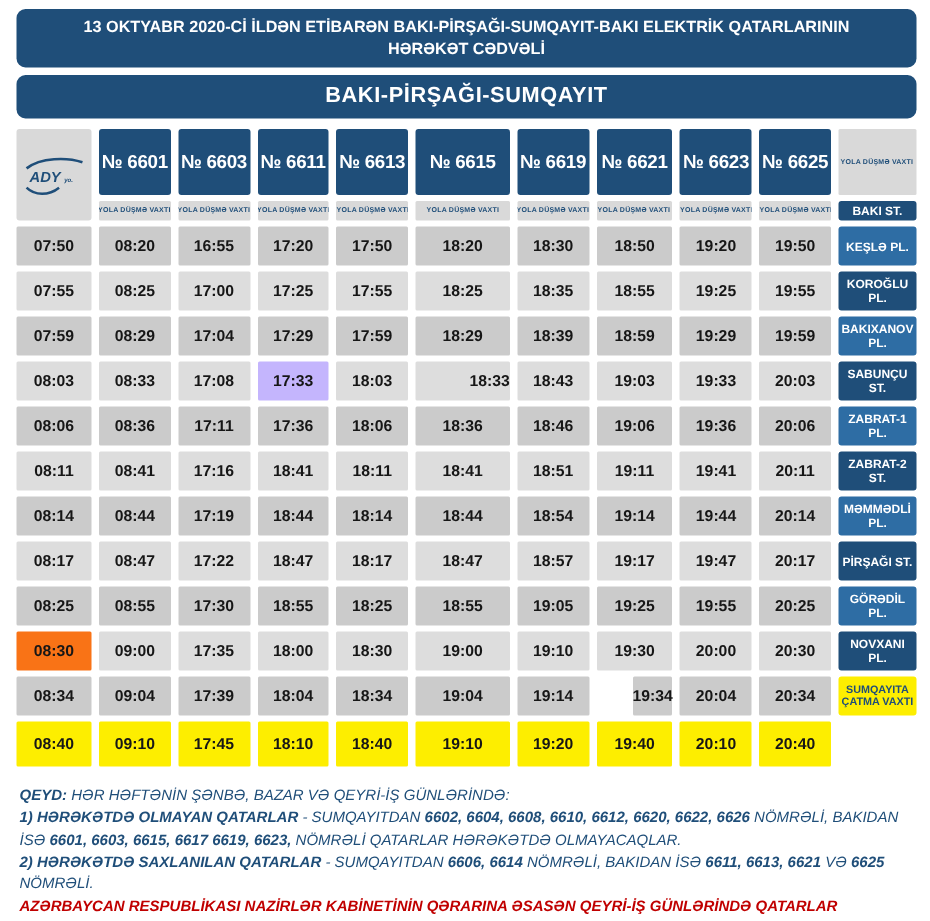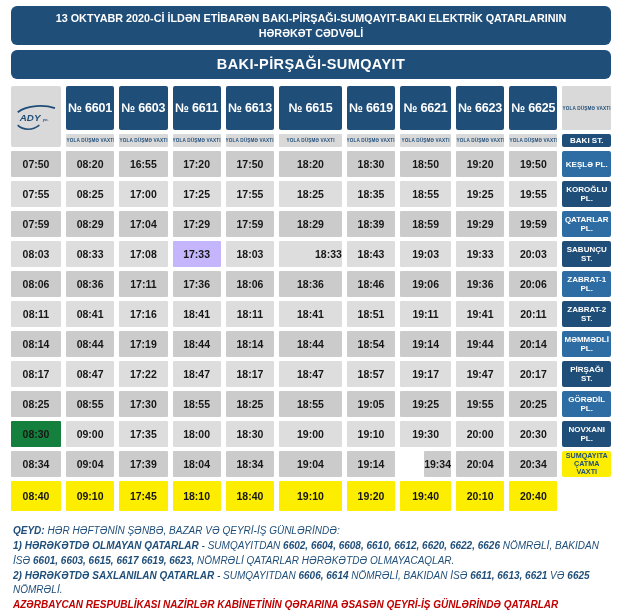--- a/index.html
+++ b/index.html
@@ -146,21 +146,21 @@
       <div class="time" style="background: rgb(203, 203, 203);">07:59</div>
       <div class="time" style="background: rgb(203, 203, 203);">08:29</div>
       <div class="time" style="background: rgb(203, 203, 203);">17:04</div>
       <div class="time" style="background: rgb(203, 203, 203);">17:29</div>
       <div class="time" style="background: rgb(203, 203, 203);">17:59</div>
       <div class="time" style="background: rgb(203, 203, 203);">18:29</div>
       <div class="time" style="background: rgb(203, 203, 203);">18:39</div>
       <div class="time" style="background: rgb(203, 203, 203);">18:59</div>
       <div class="time" style="background: rgb(203, 203, 203);">19:29</div>
       <div class="time" style="background: rgb(203, 203, 203);">19:59</div>
-      <div class="station med">QATARLAR PL.</div>
+      <div class="station med">BAKIXANOV PL.</div>
       <div class="time" style="background: rgb(221, 221, 221);">08:03</div>
       <div class="time" style="background: rgb(221, 221, 221);">08:33</div>
       <div class="time" style="background: rgb(221, 221, 221);">17:08</div>
       <div class="time" style="background: #c4b5fd;">17:33</div>
       <div class="time" style="background: rgb(221, 221, 221);">18:03</div>
       <div class="time" style="background: rgb(221, 221, 221); padding-left: 36px;">18:33</div>
       <div class="time" style="background: rgb(221, 221, 221);">18:43</div>
       <div class="time" style="background: rgb(221, 221, 221);">19:03</div>
       <div class="time" style="background: rgb(221, 221, 221);">19:33</div>
       <div class="time" style="background: rgb(221, 221, 221);">20:03</div>
@@ -213,21 +213,21 @@
       <div class="time" style="background: rgb(203, 203, 203);">08:55</div>
       <div class="time" style="background: rgb(203, 203, 203);">17:30</div>
       <div class="time" style="background: rgb(203, 203, 203);">18:55</div>
       <div class="time" style="background: rgb(203, 203, 203);">18:25</div>
       <div class="time" style="background: rgb(203, 203, 203);">18:55</div>
       <div class="time" style="background: rgb(203, 203, 203);">19:05</div>
       <div class="time" style="background: rgb(203, 203, 203);">19:25</div>
       <div class="time" style="background: rgb(203, 203, 203);">19:55</div>
       <div class="time" style="background: rgb(203, 203, 203);">20:25</div>
       <div class="station med">GÖRƏDİL PL.</div>
-      <div class="time" style="background: #15803d;">08:30</div>
+      <div class="time" style="background: #f97316;">08:30</div>
       <div class="time" style="background: rgb(221, 221, 221);">09:00</div>
       <div class="time" style="background: rgb(221, 221, 221);">17:35</div>
       <div class="time" style="background: rgb(221, 221, 221);">18:00</div>
       <div class="time" style="background: rgb(221, 221, 221);">18:30</div>
       <div class="time" style="background: rgb(221, 221, 221);">19:00</div>
       <div class="time" style="background: rgb(221, 221, 221);">19:10</div>
       <div class="time" style="background: rgb(221, 221, 221);">19:30</div>
       <div class="time" style="background: rgb(221, 221, 221);">20:00</div>
       <div class="time" style="background: rgb(221, 221, 221);">20:30</div>
       <div class="station dark">NOVXANI PL.</div>

